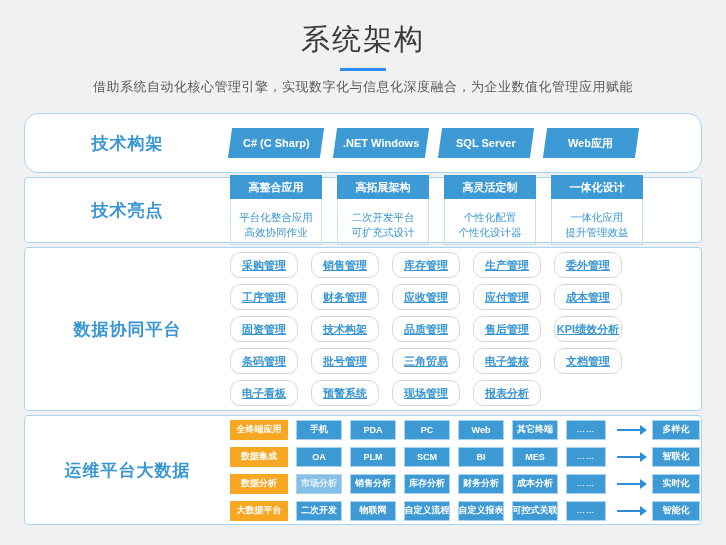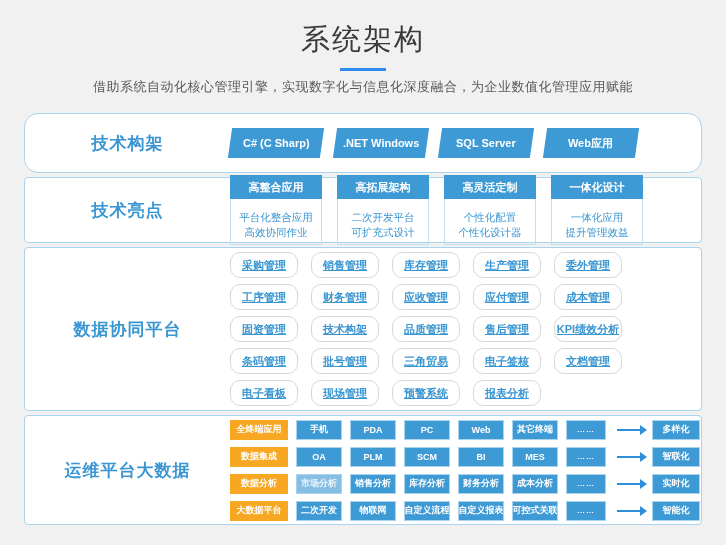--- a/index.html
+++ b/index.html
@@ -200,22 +200,22 @@
           <div class="module-btn">技术构架</div>
           <div class="module-btn">品质管理</div>
           <div class="module-btn">售后管理</div>
           <div class="module-btn">KPI绩效分析</div>
           <div class="module-btn">条码管理</div>
           <div class="module-btn">批号管理</div>
           <div class="module-btn">三角贸易</div>
           <div class="module-btn">电子签核</div>
           <div class="module-btn">文档管理</div>
           <div class="module-btn">电子看板</div>
+          <div class="module-btn">预警系统</div>
           <div class="module-btn">现场管理</div>
-          <div class="module-btn">预警系统</div>
           <div class="module-btn">报表分析</div>
         </div>
     </div>
 
     <div class="section sec-ops">
       <div class="section-label-col">
         <span class="section-label">运维平台大数据</span>
       </div>
       <div class="ops-rows">
           <div class="ops-row">

